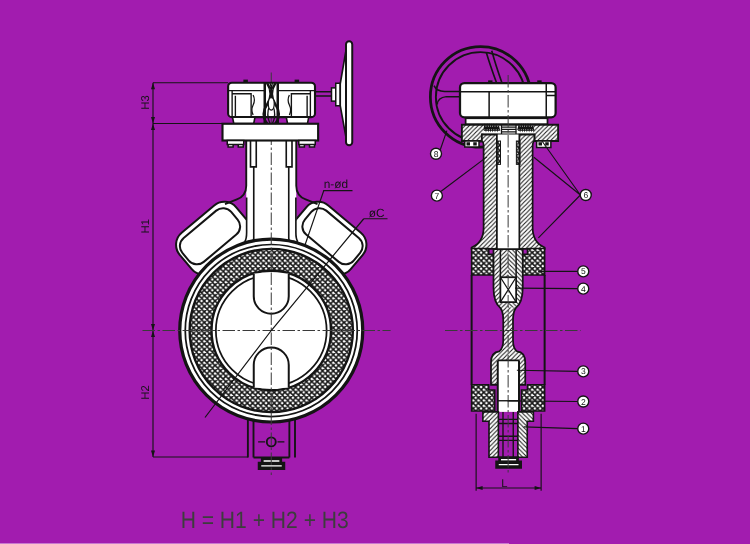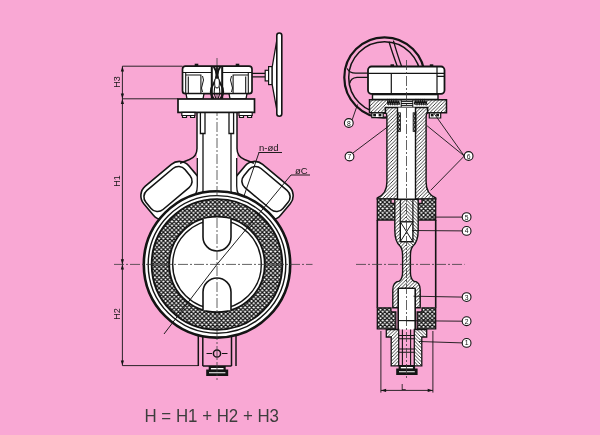--- a/index.html
+++ b/index.html
@@ -1,16 +1,16 @@
 <!DOCTYPE html>
 <html><head>
 <meta charset="utf-8">
 <style>
   html,body{margin:0;padding:0;background:#fff;}
-  #page{width:600px;height:435px;position:relative;background:#f9a8d4;overflow:hidden;}
+  #page{width:600px;height:435px;position:relative;background:#a21caf;overflow:hidden;}
   svg{position:absolute;top:0;left:0;}
   text{font-family:"Liberation Sans",sans-serif;}
 </style>
 </head>
 <body>
 <div id="page">
 <svg width="600" height="435" viewBox="0 0 600 435">
 <defs>
   <pattern id="px" width="4.3" height="4.3" patternUnits="userSpaceOnUse">
     <path d="M0,4.3 L4.3,0 M-1,1 L1,-1 M3.3,5.3 L5.3,3.3 M0,0 L4.3,4.3 M-1,3.3 L1,5.3 M3.3,-1 L5.3,1" stroke="#141414" stroke-width="1.25" fill="none"></path>

